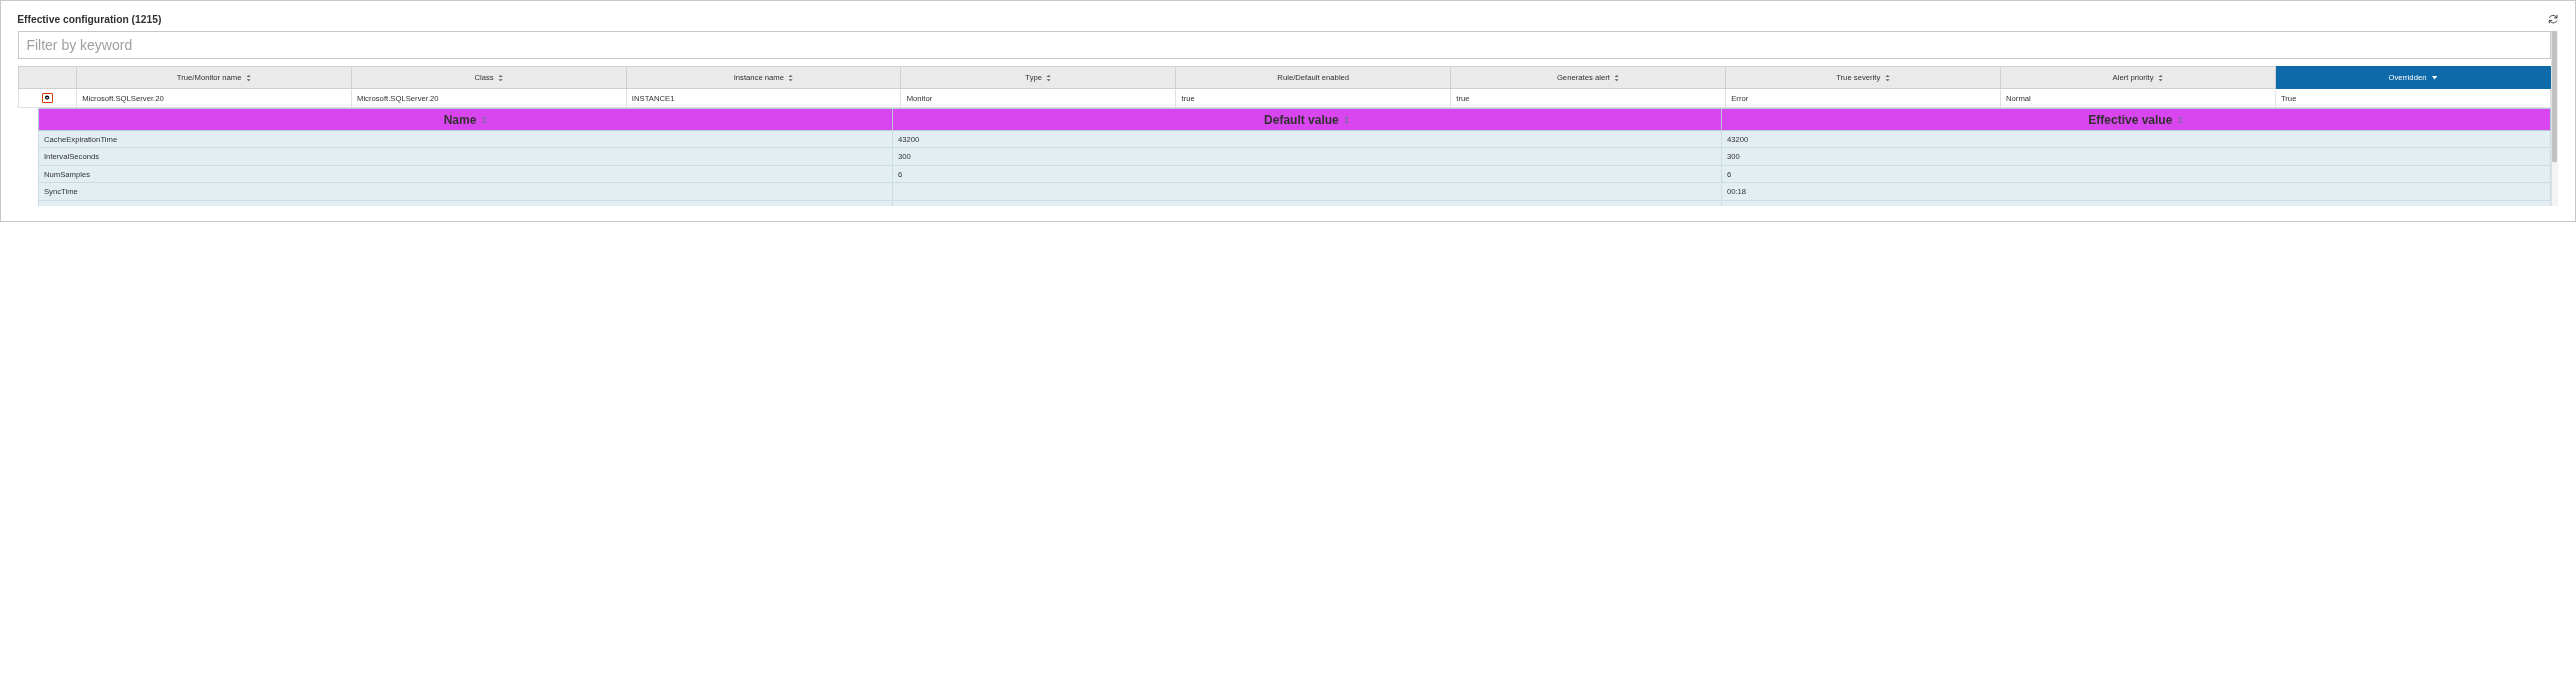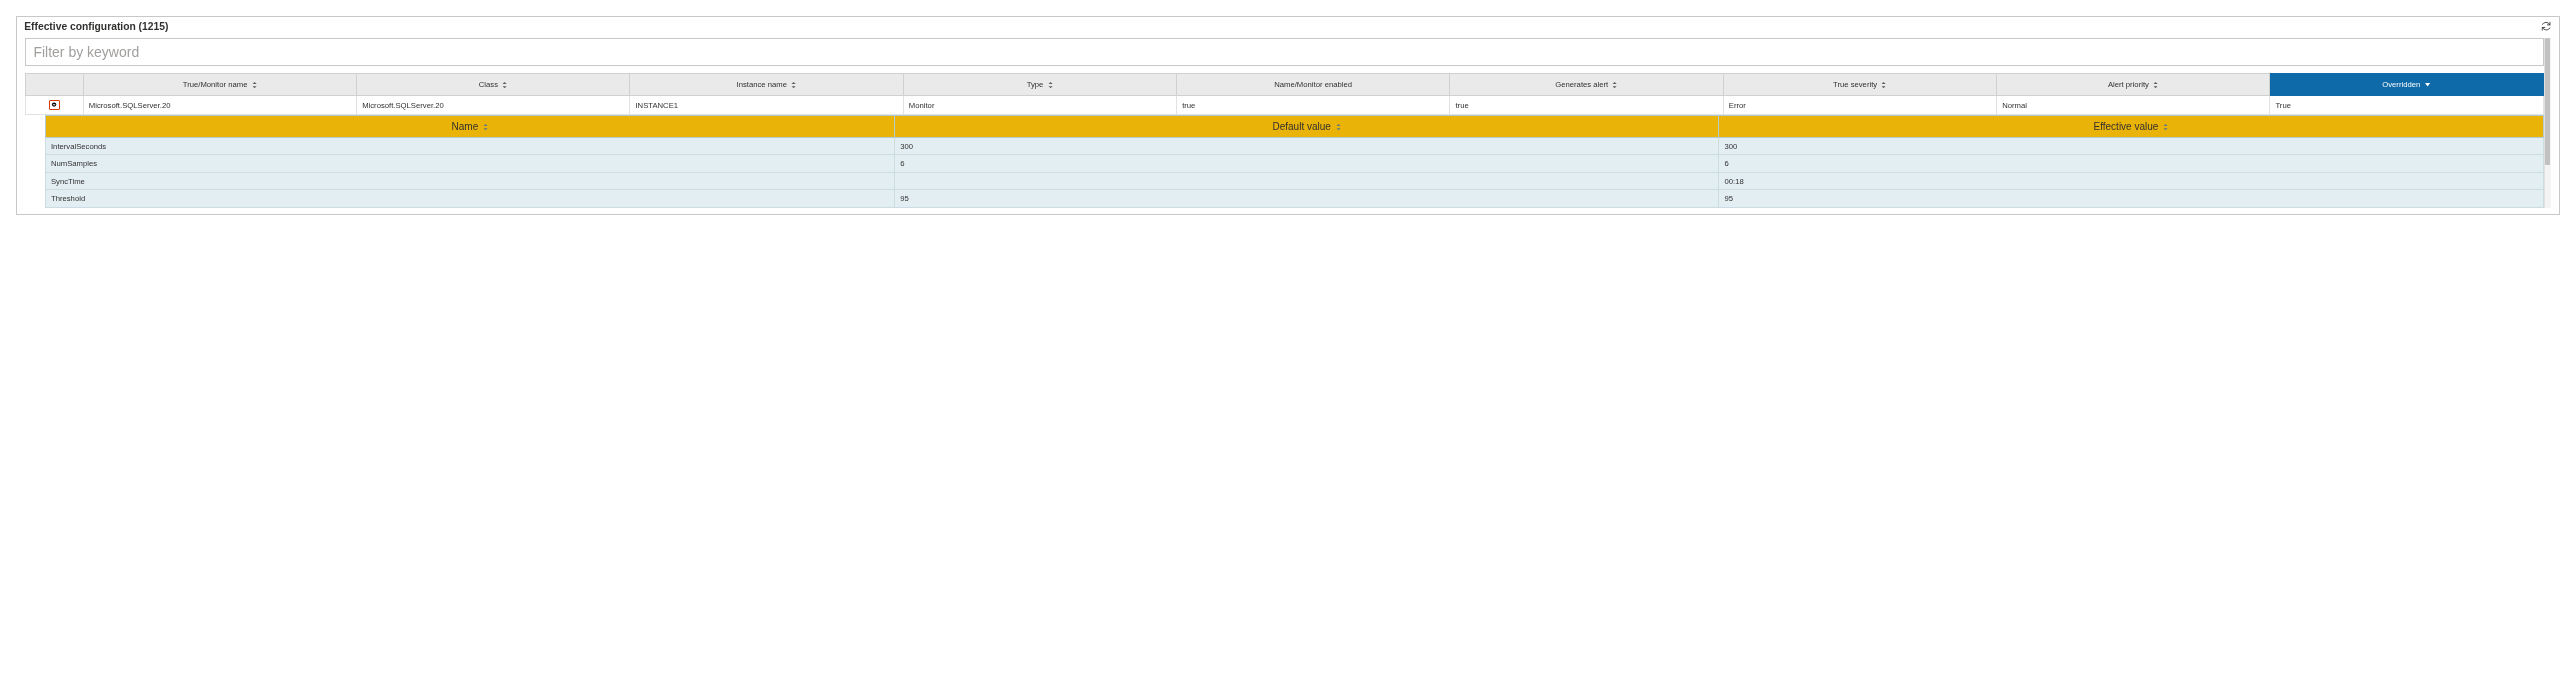--- a/index.html
+++ b/index.html
@@ -5,22 +5,22 @@
   html, body {
     margin: 0;
     padding: 0;
     font-family: "Segoe UI", Arial, sans-serif;
     font-size: 8.2px;
     color: #323130;
     background: #fff;
   }
   .panel {
     border: 0.5px solid #c8c8c8;
-    margin: 16px;
-    padding: 0;
+    margin: 0;
+    padding: 9px;
   }
   .panel-header {
     display: flex;
     align-items: center;
     justify-content: space-between;
     padding: 4.1px 7.2px 5.2px 7.2px;
   }
   .panel-title {
     font-size: 10.3px;
     font-weight: 600;
@@ -119,25 +119,25 @@
   
   .detail-wrap {
     padding-left: 19.6px;
   }
   table.detail {
     width: 100%;
     border-collapse: collapse;
     table-layout: fixed;
   }
   table.detail th {
-    background: #eab308;
+    background: #d946ef;
     border: 0.5px solid #b4cbd4;
-    font-weight: 400;
-    color: #323130;
-    font-size: 10px;
+    font-weight: 700;
+    color: #323130;
+    font-size: 12px;
     padding: 3.1px 2.1px;
     text-align: center;
     height: 14.4px;
   }
   table.detail td {
     background: #e3eef3;
     border: 0.5px solid #cbdce3;
     padding: 2.6px 5.2px;
     font-size: 7.7px;
     color: #323130;
@@ -229,21 +229,21 @@
             </th>
             <th>
               <span>Type</span>
               <span class="sort-icon">
                 <svg width="5.2" height="6.2" viewBox="0 0 10 12">
                     <path d="M5 0 L9 4 L1 4 Z M5 12 L1 8 L9 8 Z" fill="#605e5c"></path>
                   </svg>
               </span>
             </th>
             <th>
-              <span>Name/Monitor enabled</span>
+              <span>Rule/Default enabled</span>
             </th>
             <th>
               <span>Generates alert</span>
               <span class="sort-icon">
                 <svg width="5.2" height="6.2" viewBox="0 0 10 12">
                     <path d="M5 0 L9 4 L1 4 Z M5 12 L1 8 L9 8 Z" fill="#605e5c"></path>
                   </svg>
               </span>
             </th>
             <th>
@@ -325,20 +325,25 @@
                 <span class="sort-icon">
                   <svg width="5.2" height="6.2" viewBox="0 0 10 12">
                       <path d="M5 0 L9 4 L1 4 Z M5 12 L1 8 L9 8 Z" fill="#5a7a86"></path>
                     </svg>
                 </span>
               </th>
             </tr>
           </thead>
           <tbody id="detail-body">
 
+          <tr>
+                <td>CacheExpirationTime</td>
+                <td>43200</td>
+                <td>43200</td>
+              </tr>
               <tr>
                 <td>IntervalSeconds</td>
                 <td>300</td>
                 <td>300</td>
               </tr>
               <tr>
                 <td>NumSamples</td>
                 <td>6</td>
                 <td>6</td>
               </tr>

